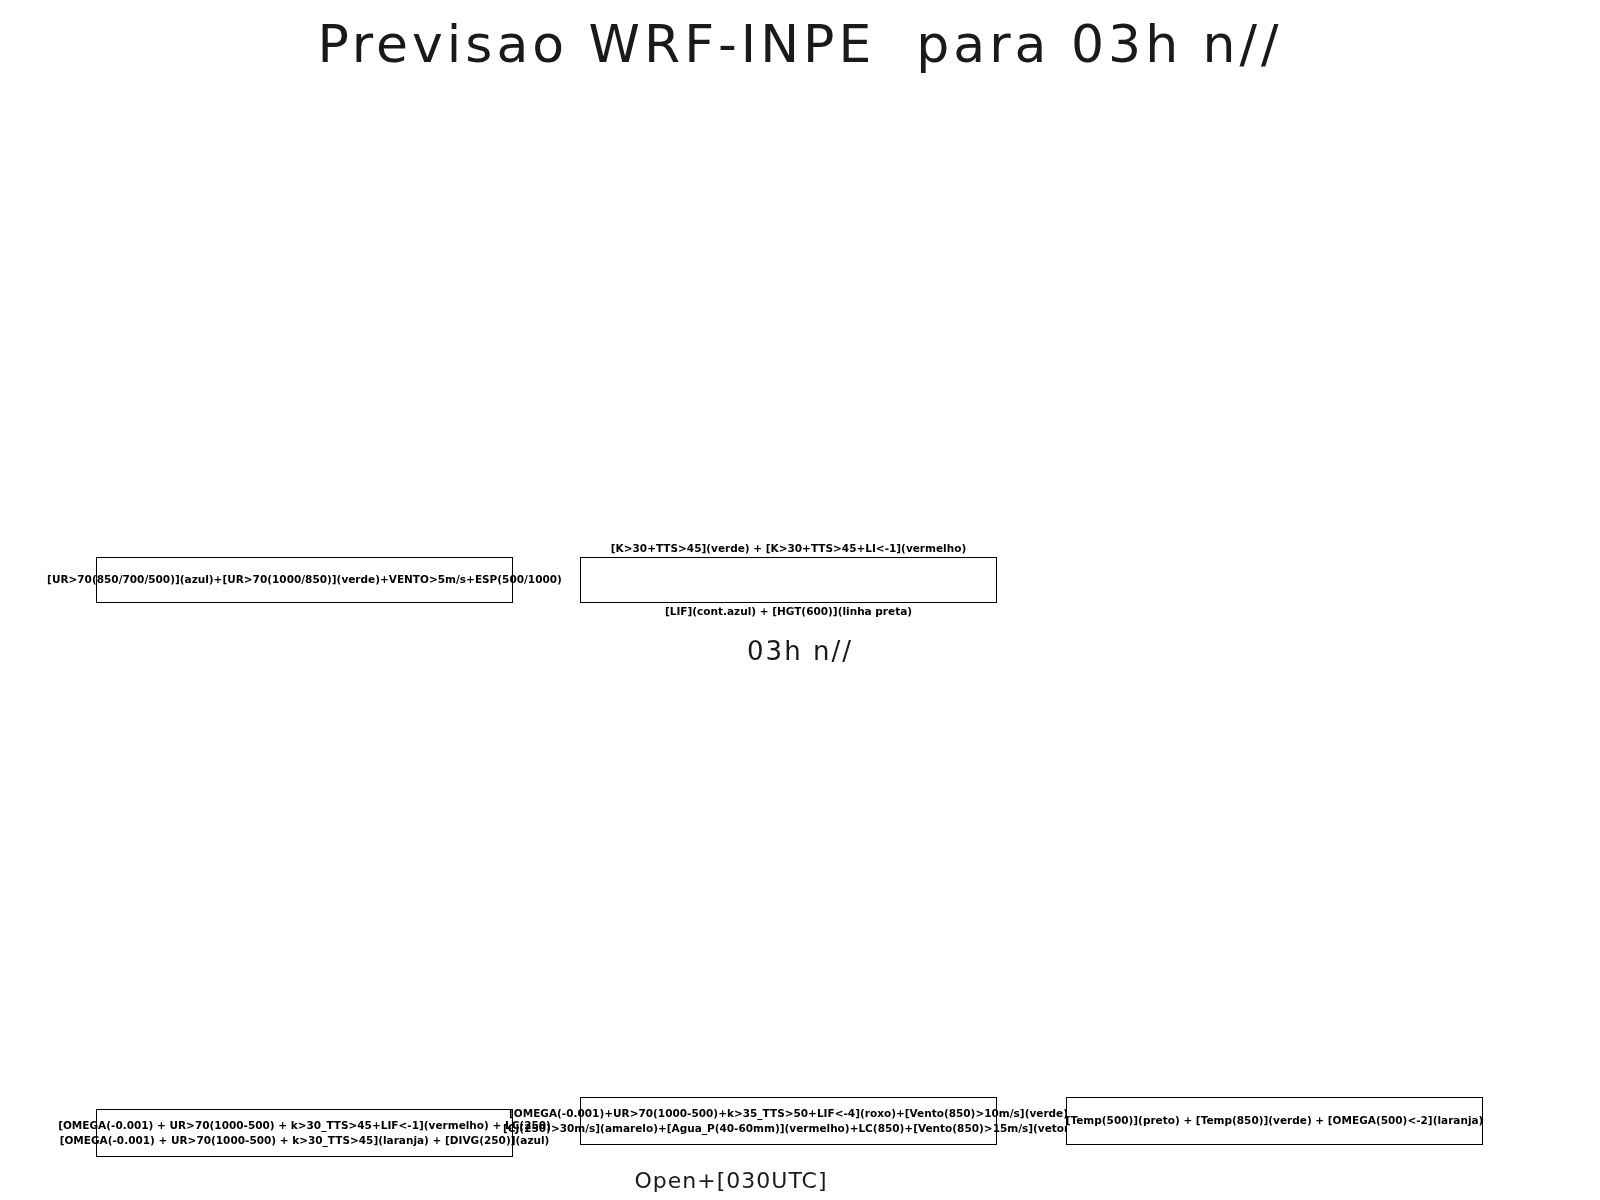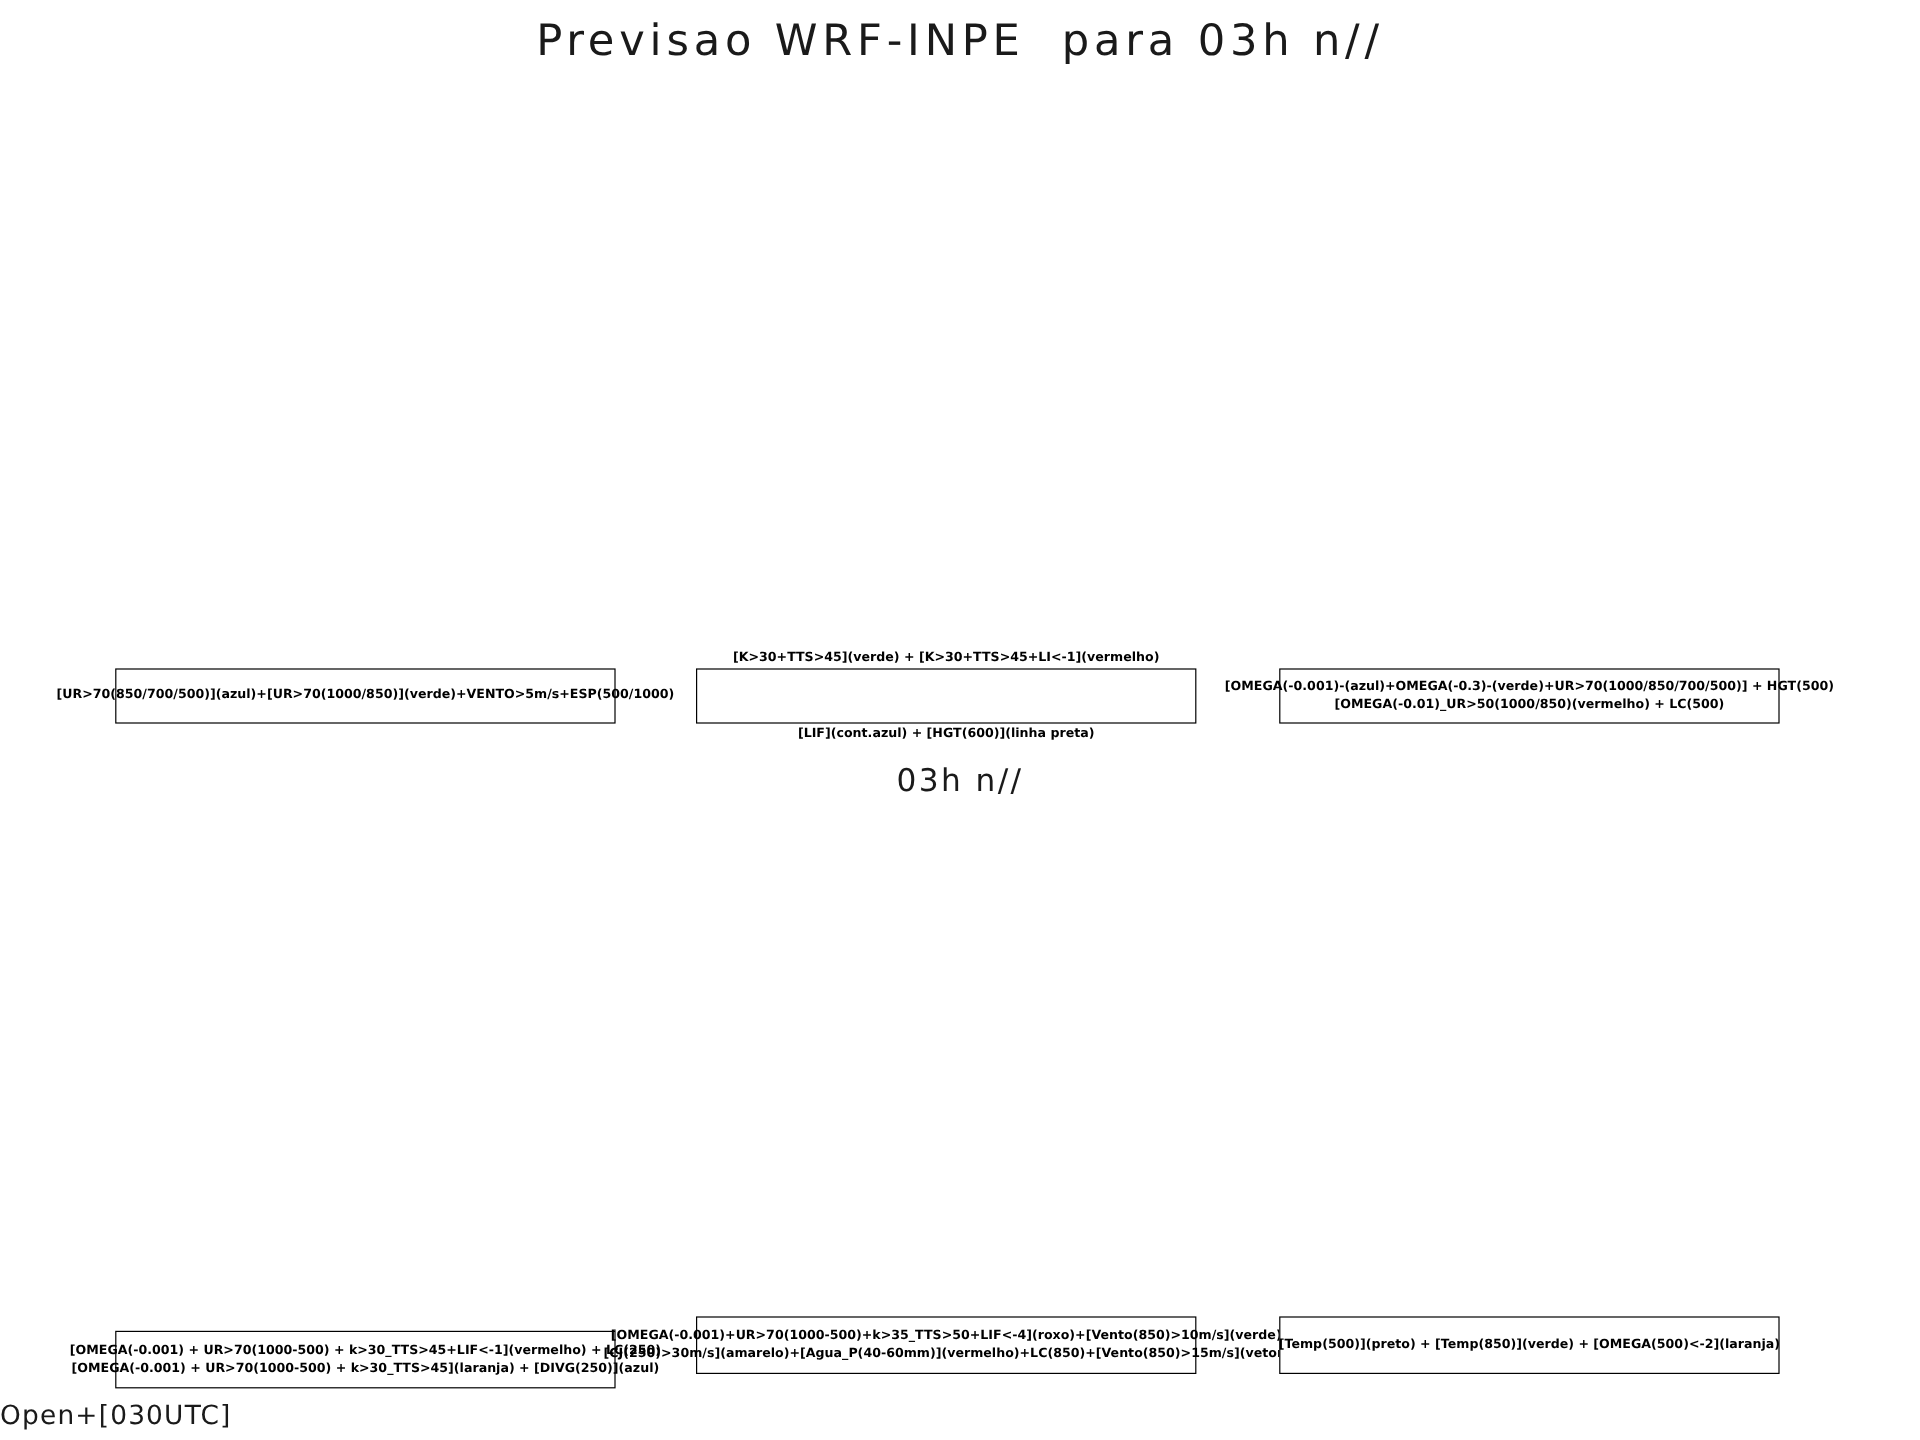--- a/index.html
+++ b/index.html
@@ -19,21 +19,21 @@
     position: absolute;
     inset: 0;
   }
   .title {
     position: absolute;
     top: 14px;
     left: 0;
     width: 1600px;
     text-align: center;
     font-family: "DejaVu Sans", sans-serif;
-    font-size: 36px;
+    font-size: 52px;
     font-weight: 400;
     letter-spacing: 4px;
     color: #1a1a1a;
     white-space: pre;
   }
   .subtitle {
     position: absolute;
     top: 636px;
     left: 0;
     width: 1600px;
@@ -42,21 +42,21 @@
     font-size: 26px;
     letter-spacing: 2px;
     color: #1a1a1a;
     white-space: pre;
   }
   .footer {
     position: absolute;
     top: 1168px;
     left: 0;
     width: 1600px;
-    text-align: left;
+    text-align: center;
     padding-right: 138px;
     box-sizing: border-box;
     font-family: "DejaVu Sans", sans-serif;
     font-size: 22px;
     letter-spacing: 1px;
     color: #1a1a1a;
     white-space: pre;
   }
   .legend-box {
     position: absolute;
@@ -96,24 +96,20 @@
 
   <div class="legend-box" id="box-top-left">
     <div class="legend-line">[UR&gt;70(850/700/500)](azul)+[UR&gt;70(1000/850)](verde)+VENTO&gt;5m/s+ESP(500/1000)</div>
   </div>
 
   <div class="legend-box" id="box-top-center">
     <div class="legend-line">[K&gt;30+TTS&gt;45](verde)  +  [K&gt;30+TTS&gt;45+LI&lt;-1](vermelho)</div>
     <div class="legend-line">[LIF](cont.azul)  +  [HGT(600)](linha  preta)</div>
   </div>
 
-  <div class="legend-box" id="box-top-right">
-    <div class="legend-line">[OMEGA(-0.001)-(azul)+OMEGA(-0.3)-(verde)+UR&gt;70(1000/850/700/500)]  +  HGT(500)</div>
-    <div class="legend-line">[OMEGA(-0.01)_UR&gt;50(1000/850)(vermelho)  +  LC(500)</div>
-  </div>
 
   <div class="subtitle">03h n//</div>
 
   <div class="legend-box" id="box-bottom-left">
     <div class="legend-line">[OMEGA(-0.001)  +  UR&gt;70(1000-500)  +  k&gt;30_TTS&gt;45+LIF&lt;-1](vermelho)  +  LC(250)</div>
     <div class="legend-line">[OMEGA(-0.001)  +  UR&gt;70(1000-500)  +  k&gt;30_TTS&gt;45](laranja)  +  [DIVG(250)](azul)</div>
   </div>
 
   <div class="legend-box" id="box-bottom-center">
     <div class="legend-line">[OMEGA(-0.001)+UR&gt;70(1000-500)+k&gt;35_TTS&gt;50+LIF&lt;-4](roxo)+[Vento(850)&gt;10m/s](verde)</div>

